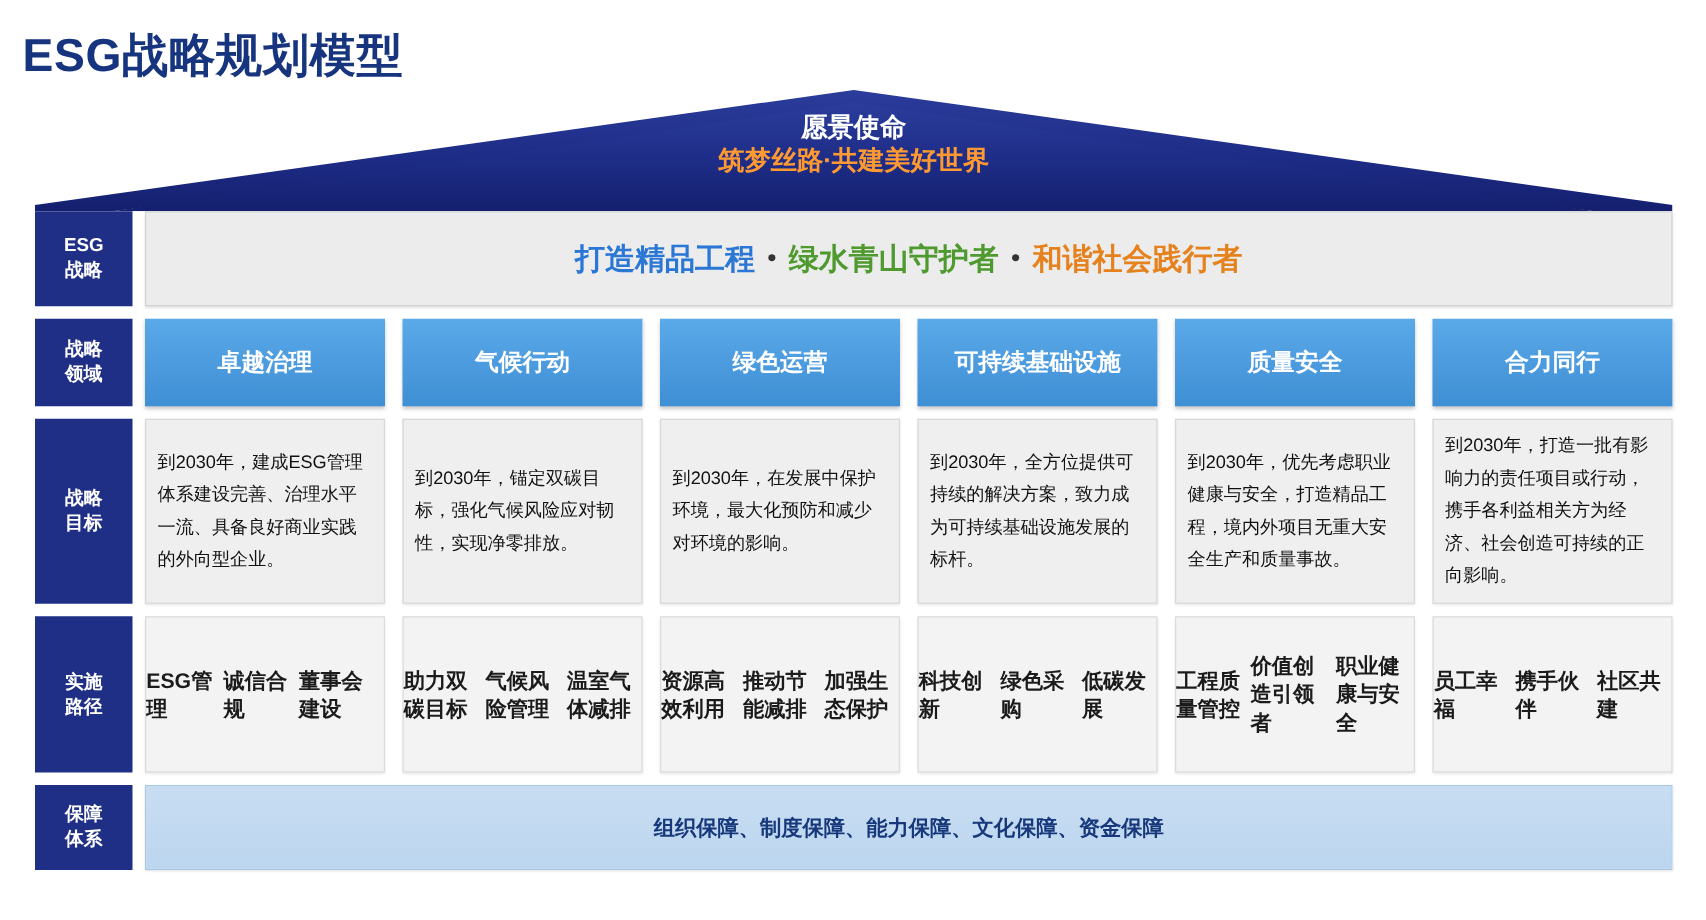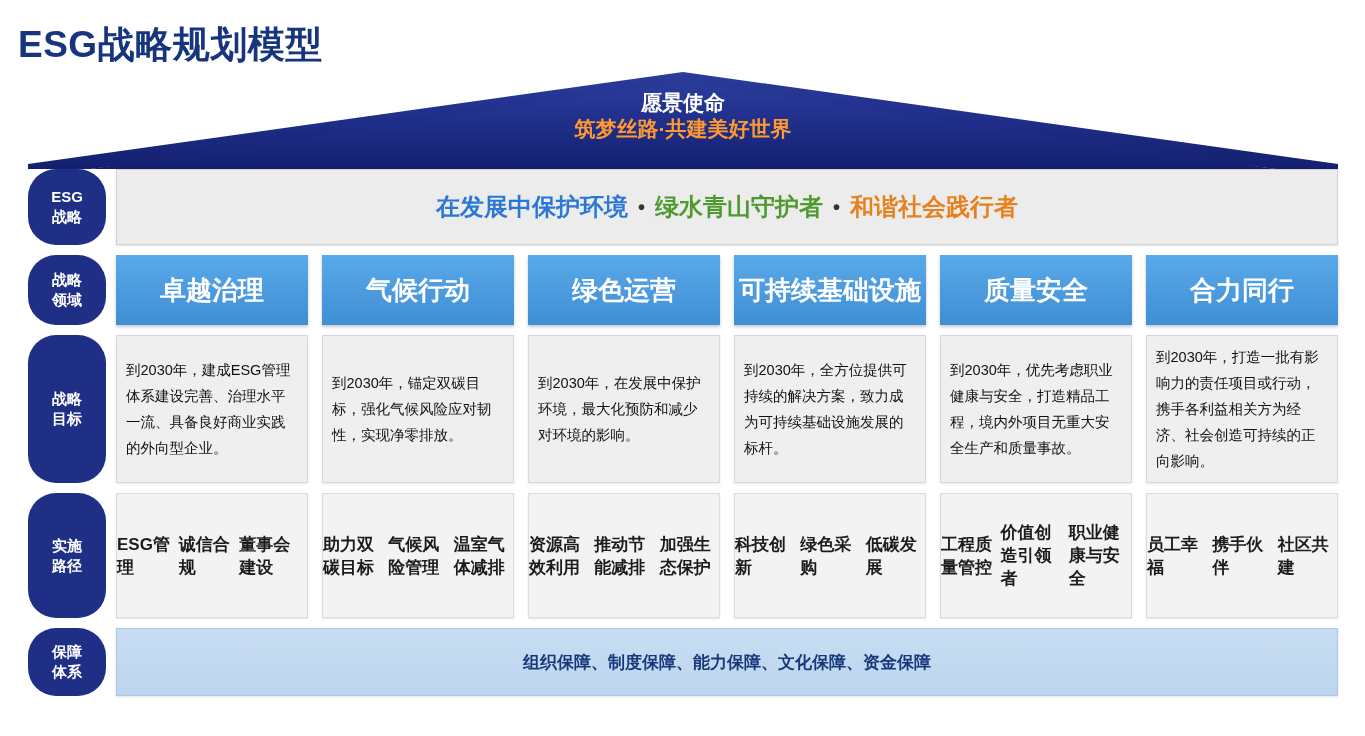--- a/index.html
+++ b/index.html
@@ -79,21 +79,20 @@
     background: #1f2f86;
     color: #ffffff;
     font-size: 15px;
     font-weight: bold;
     display: flex;
     flex-direction: column;
     align-items: center;
     justify-content: center;
     line-height: 20px;
     text-align: center;
-    border-radius: 28px;
   }
   .row-body {
     flex: 1 1 auto;
     margin-left: 10px;
     display: flex;
     align-items: stretch;
   }
 
   
   #row-strategy {
@@ -127,21 +126,21 @@
     gap: 14px;
   }
   .card-col {
     flex: 1 1 0;
     display: flex;
   }
   .domain-card {
     flex: 1 1 auto;
     background: linear-gradient(180deg, #5aa9e8 0%, #4b9ade 55%, #3f8fd4 100%);
     color: #ffffff;
-    font-size: 26px;
+    font-size: 19px;
     font-weight: bold;
     display: flex;
     align-items: center;
     justify-content: center;
     box-shadow: 0 2px 3px rgba(0,0,0,0.22);
   }
 
   
   #row-goals {
     top: 335px;
@@ -223,21 +222,21 @@
   </div>
 </div>
 
 <div class="row" id="row-strategy">
   <div class="row-label">
     <span>ESG</span>
     <span>战略</span>
   </div>
   <div class="row-body">
     <div class="strategy-banner">
-      <span class="sb-blue">在发展中保护环境</span>
+      <span class="sb-blue">打造精品工程</span>
       <span class="sb-dot">•</span>
       <span class="sb-green">绿水青山守护者</span>
       <span class="sb-dot">•</span>
       <span class="sb-orange">和谐社会践行者</span>
     </div>
   </div>
 </div>
 
 <div class="row" id="row-domains">
   <div class="row-label">

